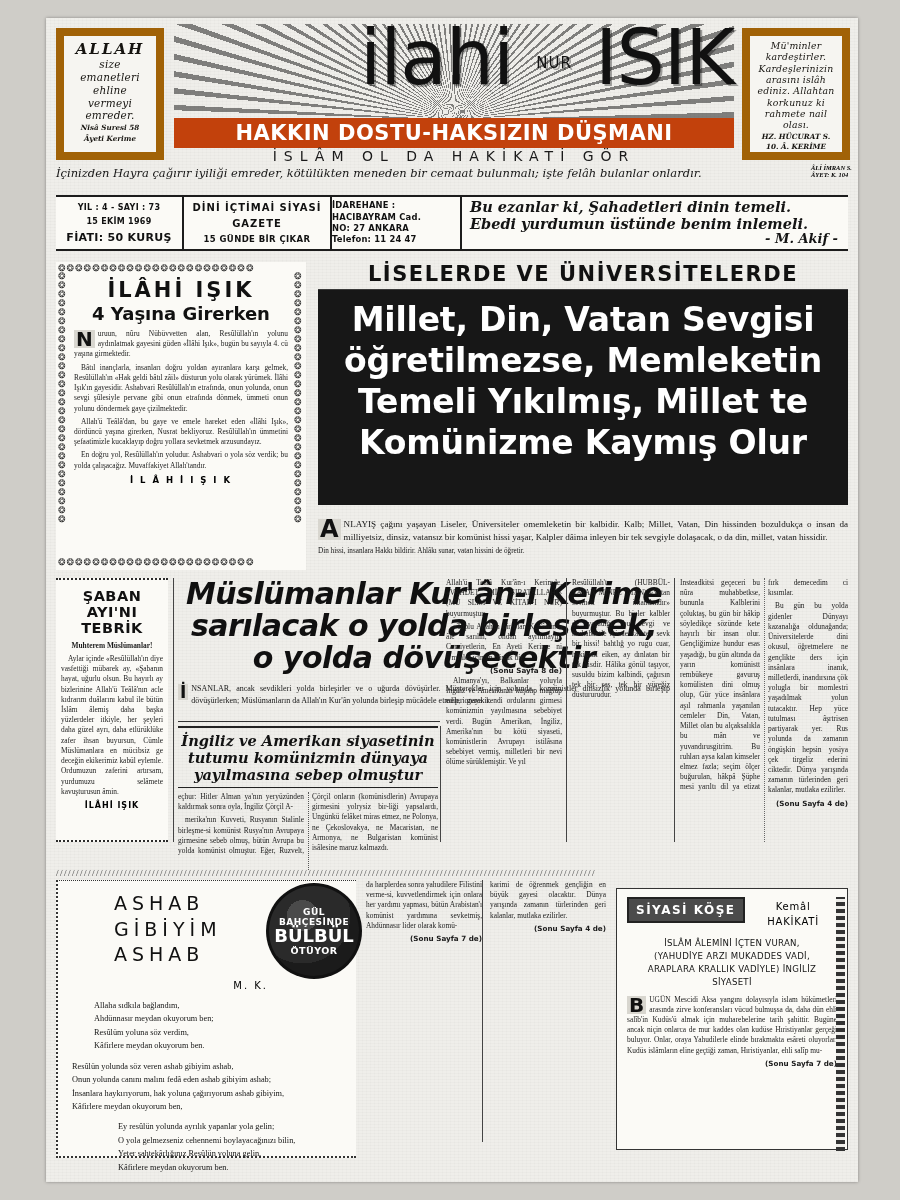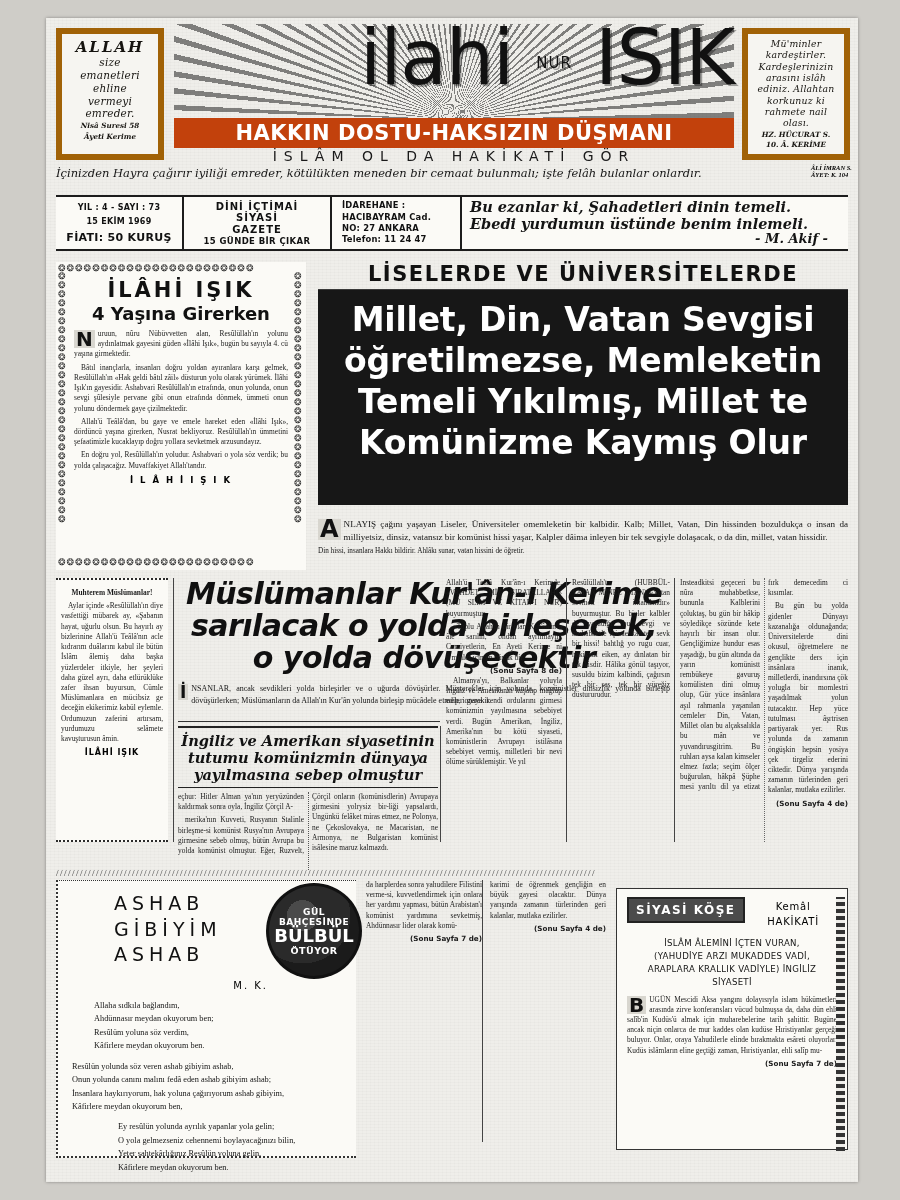--- a/index.html
+++ b/index.html
@@ -26,21 +26,21 @@
     position:absolute;inset:0;pointer-events:none;
     background-image:
       repeating-linear-gradient(0deg, rgba(0,0,0,.035) 0 1px, rgba(0,0,0,0) 1px 3px),
       repeating-linear-gradient(90deg, rgba(0,0,0,.025) 0 1px, rgba(0,0,0,0) 1px 4px);
     opacity:.55;
   }
   
   #masthead{position:absolute;left:46px;top:20px;width:812px;height:165px;}
   .side-box{
     position:absolute;width:108px;height:132px;top:8px;
-    border:6px solid #a16207;
+    border:8px solid #a16207;
     background:#f6f5f1;
     box-sizing:border-box;
     padding:4px 3px;
     text-align:center;
     font-family:"DejaVu Serif", serif;
     font-style:italic;
     font-size:10.5px;
     line-height:1.22;
     color:#15130f;
     letter-spacing:.2px;
@@ -104,21 +104,21 @@
   
   #infostrip{
     position:absolute;left:56px;top:195px;width:792px;height:52px;
     display:flex;
     border-top:2px solid #1c1c1c;border-bottom:2px solid #1c1c1c;
     background:#fbfaf6;
   }
   #infostrip .cell{
     border-right:2px solid #1c1c1c;
     box-sizing:border-box;
-    padding:3px 10px;
+    padding:3px 0;
     font-family:"DejaVu Sans", sans-serif;
     display:flex;flex-direction:column;justify-content:space-around;
     color:#111;
   }
   #infostrip .c1{width:128px;text-align:center;font-size:8px;font-weight:bold;letter-spacing:.3px;}
   #infostrip .c1 .price{font-size:11px;}
   #infostrip .c2{width:148px;text-align:center;font-size:10px;font-weight:bold;letter-spacing:1px;}
   #infostrip .c2 .sml{font-size:8.5px;letter-spacing:.4px;}
   #infostrip .c3{width:130px;font-size:8.4px;font-weight:bold;letter-spacing:.2px;line-height:1.35;justify-content:center;}
   #infostrip .c4{
@@ -407,20 +407,25 @@
 
   <div id="blackLede">
     <span class="dropcap" style="font-size:24px;line-height:19px;">A</span>
     <span>NLAYIŞ çağını yaşayan Liseler, Üniversiteler omemleketin bir kalbidir. Kalb; Millet, Vatan, Din hissinden bozuldukça o insan da milliyetsiz, dinsiz, vatansız bir komünist hissi yaşar, Kalpler dâima inleyen bir tek sevgiyle dolaşacak, o da din, millet, vatan hissidir.</span>
     <div class="sub">Din hissi, insanlara Hakkı bildirir. Ahlâkı sunar, vatan hissini de öğretir.</div>
   </div>
 
   <div id="midrow">
 
     <div id="saban">
+      <div class="saban-h">
+        <div>ŞABAN</div>
+        <div>AYI'NI</div>
+        <div>TEBRİK</div>
+      </div>
       <div class="body-col">
         <p style="text-align:center;text-indent:0;font-weight:bold;">Muhterem Müslümanlar!</p>
         <p>Aylar içinde «Resûlüllah'ın diye vasfettiği mübarek ay, «Şabanın hayat, uğurlu olsun. Bu hayırlı ay bizlerinine Allah'ü Teâlâ'nın acle kıdrarım duâlarını kabul ile bütün İslâm âlemiş daha başka yüzlerdeler itkiyle, her şeyleri daha güzel ayrı, daha etlürüklüke zafer ihsan buyursun, Cümle Müslümanlara en mücibsiz ge deceğin ekikerimiz kabül eylemle. Ordumuzun zaferini artırsam, yurdumuzu selâmete kavuşturusun âmin.</p>
       </div>
       <div class="sign" style="font-size:8px;letter-spacing:1px;">İLÂHİ IŞIK</div>
     </div>
 
     <div id="midHead">
       <div class="mh-line">Müslümanlar Kur'ân-ı Kerime</div>
       <div class="mh-line">sarılacak o yolda birleşecek,</div>

